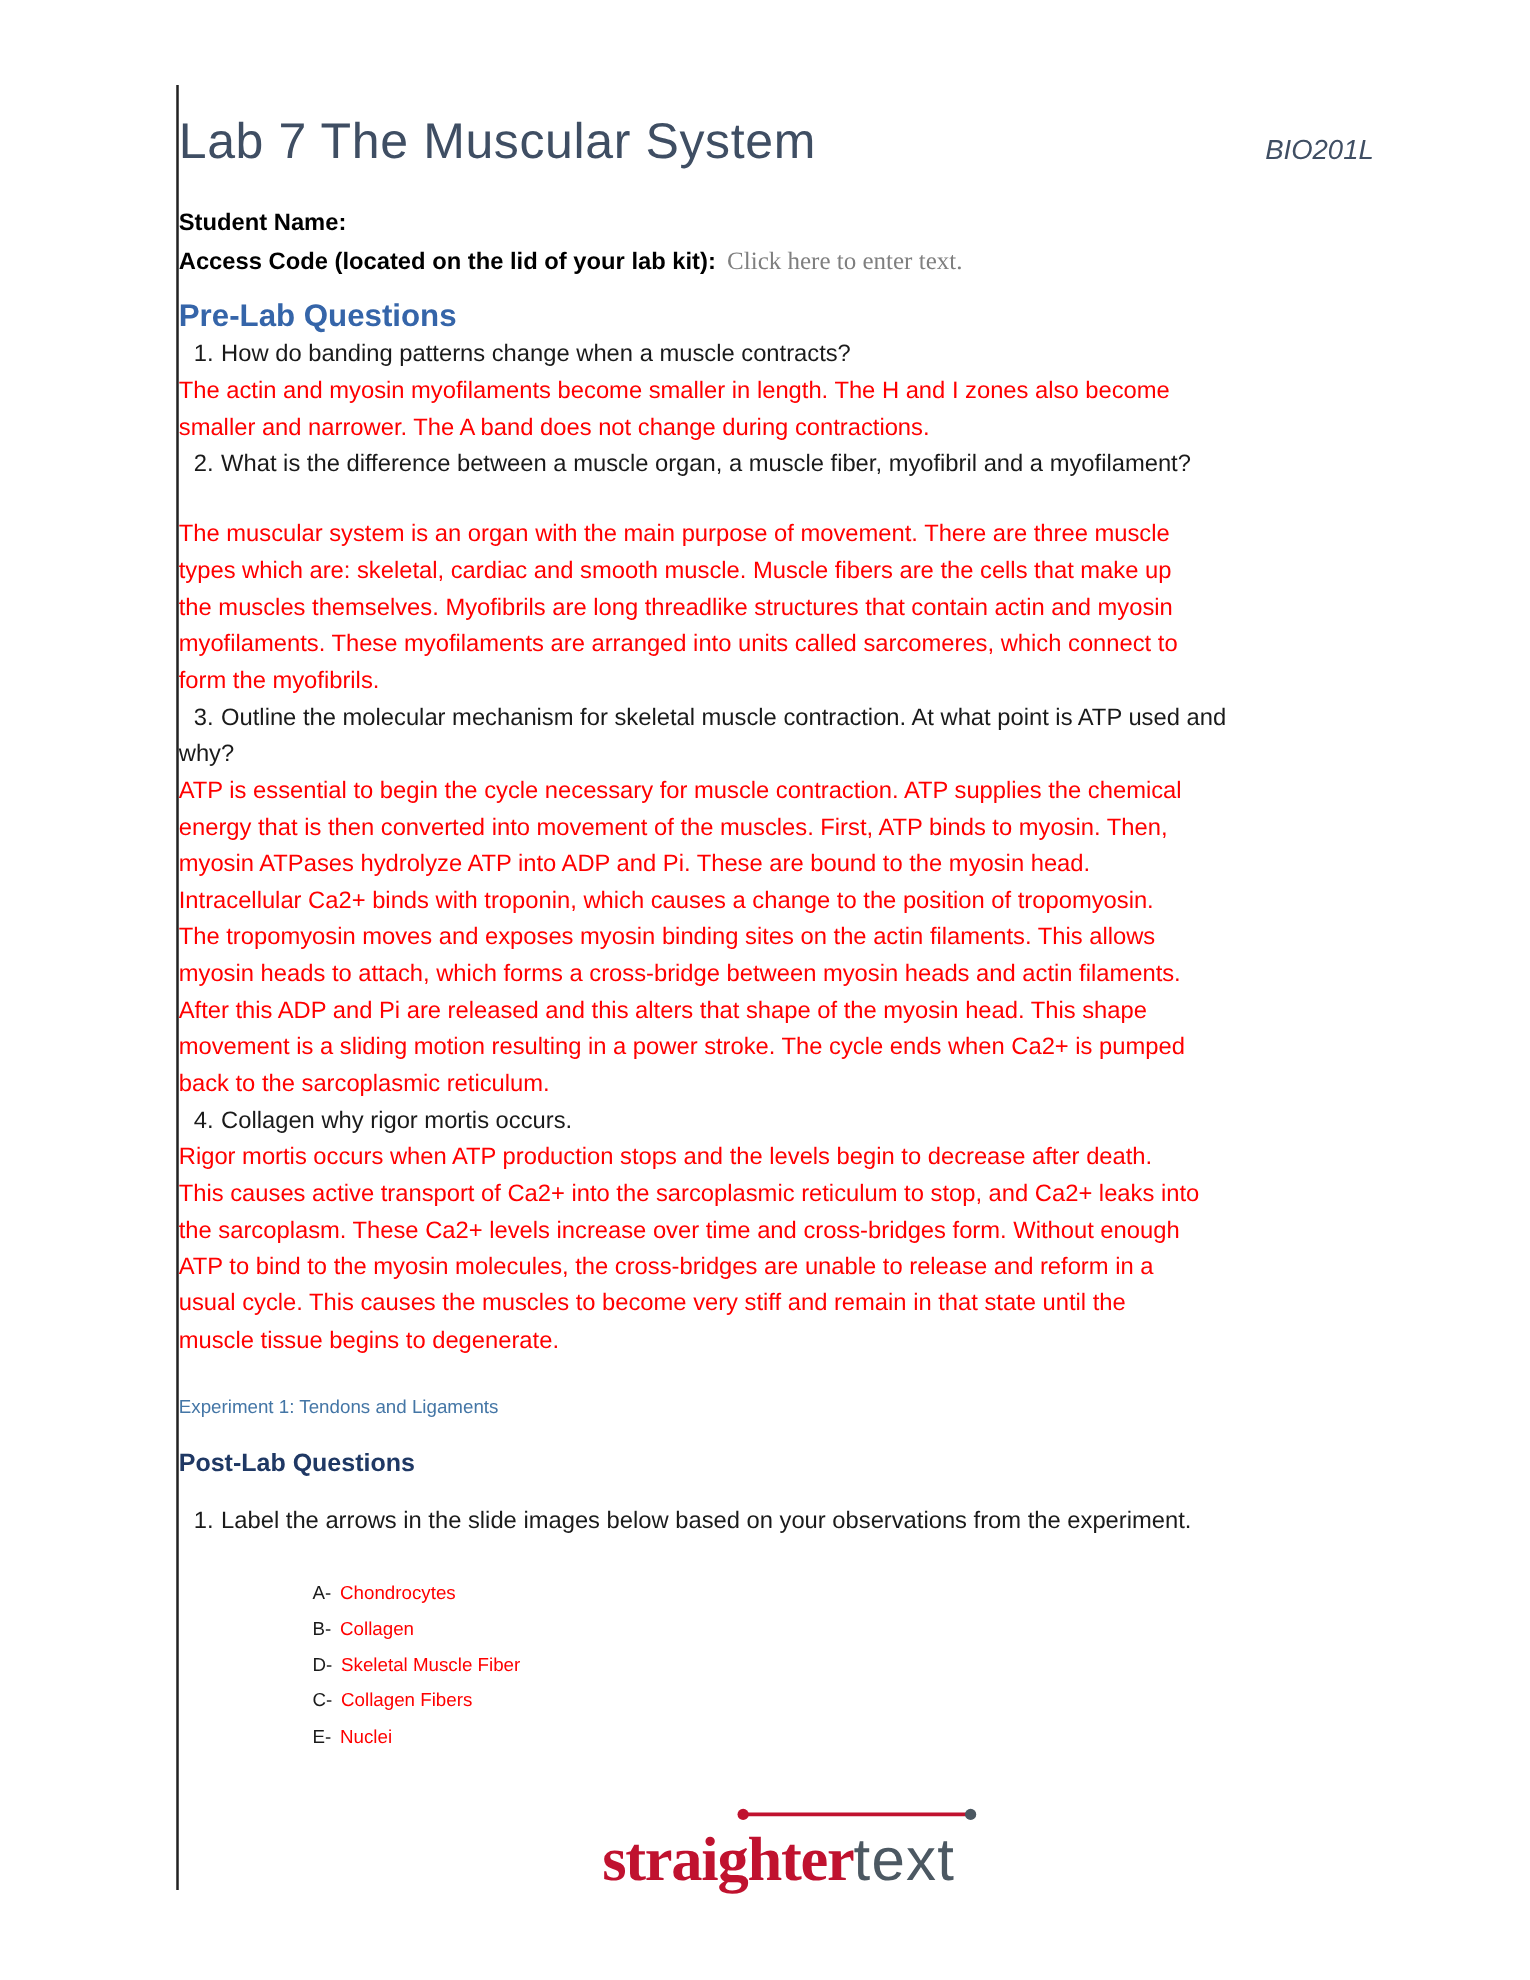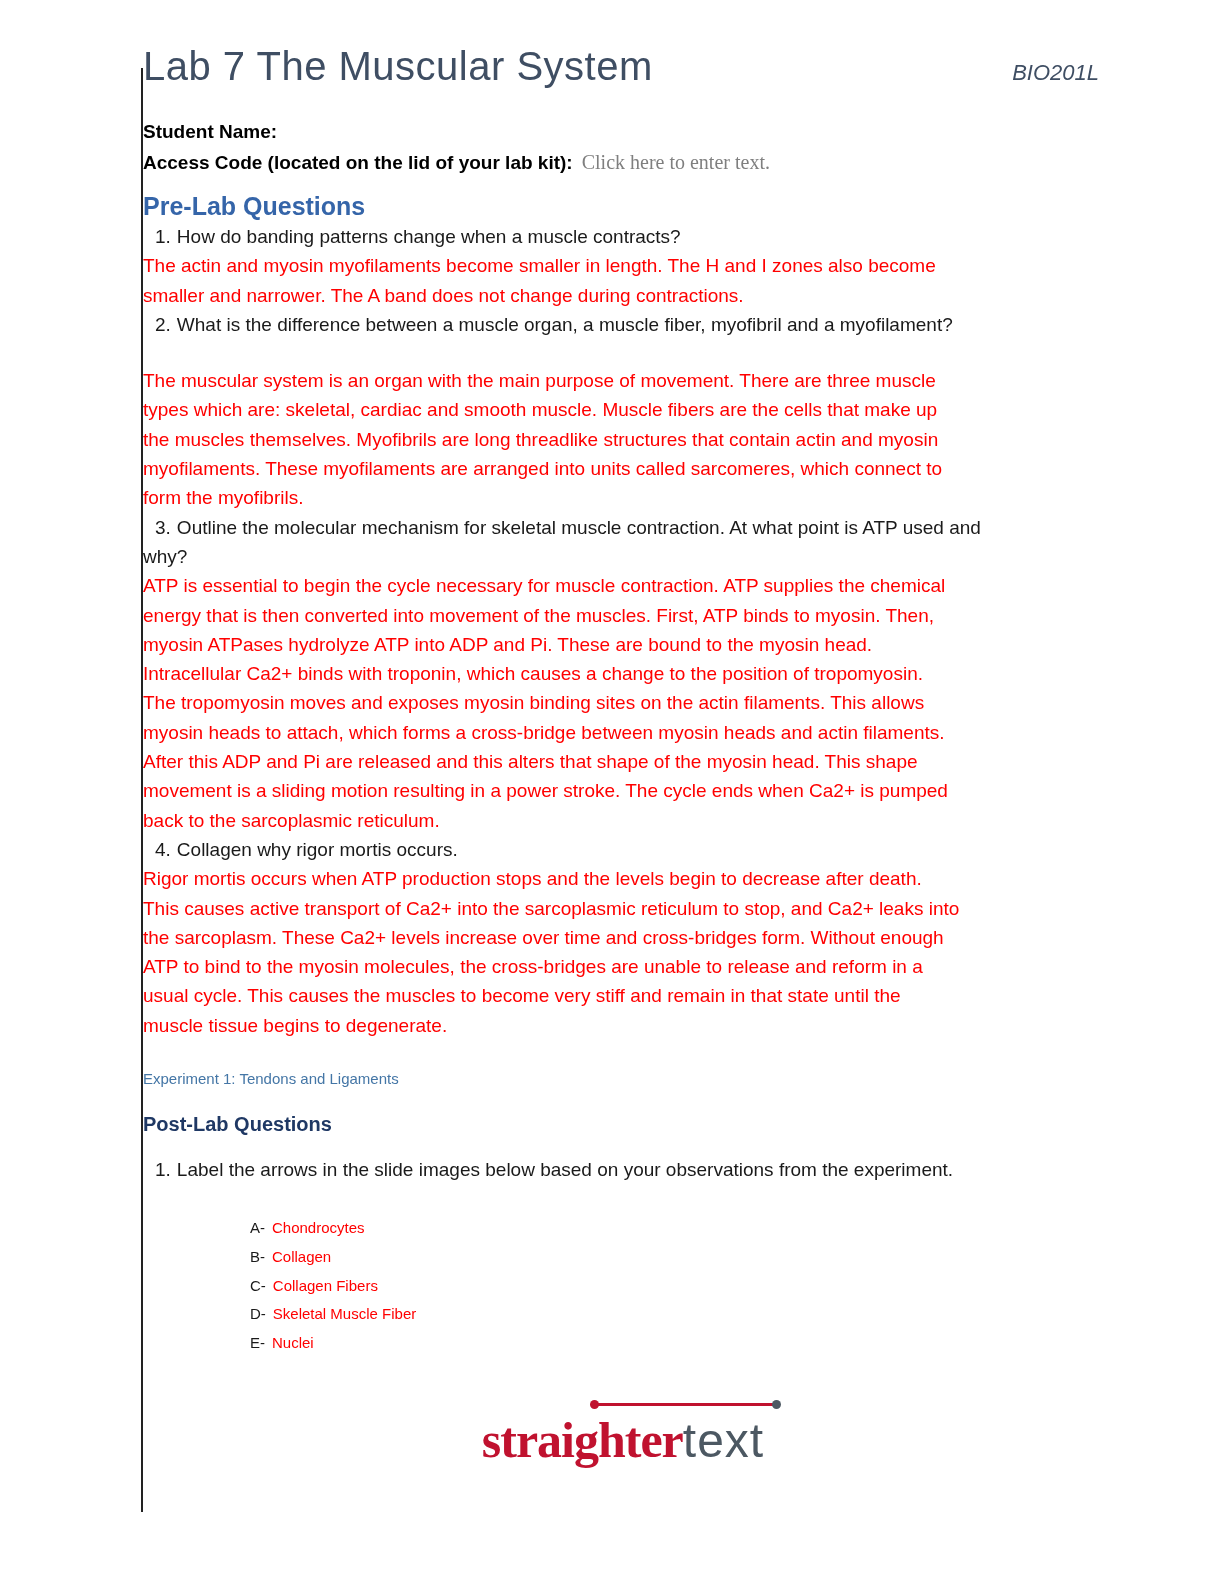--- a/index.html
+++ b/index.html
@@ -2,21 +2,21 @@
 <html><head>
 <meta charset="utf-8">
 <style>
   html,body{margin:0;padding:0;}
   body{
     width:1224px;height:1584px;background:#ffffff;position:relative;overflow:hidden;
     font-family:"Liberation Sans",sans-serif;color:#1a1a1a;
   }
   .vline{position:absolute;left:141px;top:68px;width:2px;height:1444px;background:#222222;}
   .content{position:absolute;left:143px;top:0;width:960px;}
-  .doc-header{display:flex;justify-content:space-between;align-items:flex-start;margin-top:43px;}
+  .doc-header{display:flex;justify-content:space-between;align-items:flex-start;margin-top:90px;}
   .doc-title{font-size:40px;line-height:46px;font-weight:400;color:#3F4E63;letter-spacing:.5px;}
   .course-code{font-size:22px;line-height:22px;color:#3F4E63;margin-top:19px;padding-right:4px;font-style:italic;}
   .student-line{margin-top:28px;font-weight:bold;font-size:19px;line-height:30px;color:#000;}
   .access-line{font-size:19px;line-height:30px;color:#000;}
   .access-label{font-weight:bold;}
   .placeholder{color:#7F7F7F;font-family:"Liberation Serif",serif;font-size:20px;margin-left:9px;cursor:pointer;}
   .h-prelab{margin-top:12px;font-size:25px;line-height:32px;font-weight:bold;color:#3565A9;}
   .question{font-size:19px;line-height:29.3px;text-indent:12px;width:880px;color:#1a1a1a;}
   .q-num{margin-right:6px;}
   .answer{font-size:19px;line-height:29.3px;color:#FF0000;white-space:pre-line;}
@@ -96,22 +96,22 @@
   <div class="h-exp">Experiment 1: Tendons and Ligaments</div>
   <div class="h-postlab">Post-Lab Questions</div>
 
   <div class="question postlab">
     <span class="q-num">1.</span><span>Label the arrows in the slide images below based on your observations from the experiment.</span>
   </div>
 
   <div class="labels">
     <div><span class="label-letter">A-</span><span class="label-answer">Chondrocytes</span></div>
     <div><span class="label-letter">B-</span><span class="label-answer">Collagen</span></div>
+    <div><span class="label-letter">D-</span><span class="label-answer">Skeletal Muscle Fiber</span></div>
     <div><span class="label-letter">C-</span><span class="label-answer">Collagen Fibers</span></div>
-    <div><span class="label-letter">D-</span><span class="label-answer">Skeletal Muscle Fiber</span></div>
     <div><span class="label-letter">E-</span><span class="label-answer">Nuclei</span></div>
   </div>
 
   <div class="logo">
     <div class="logo-rule">
       <span class="dotL"></span>
       <span class="dotR"></span>
     </div>
     <span class="logo-straighter">straighter</span><span class="logo-line">text</span>
   </div>

